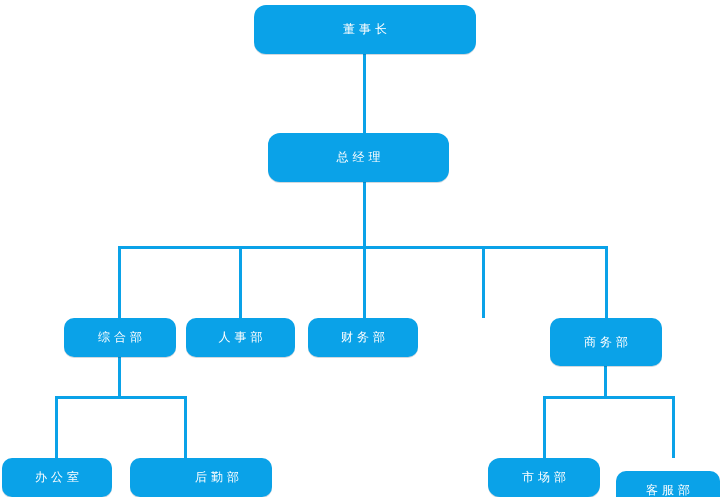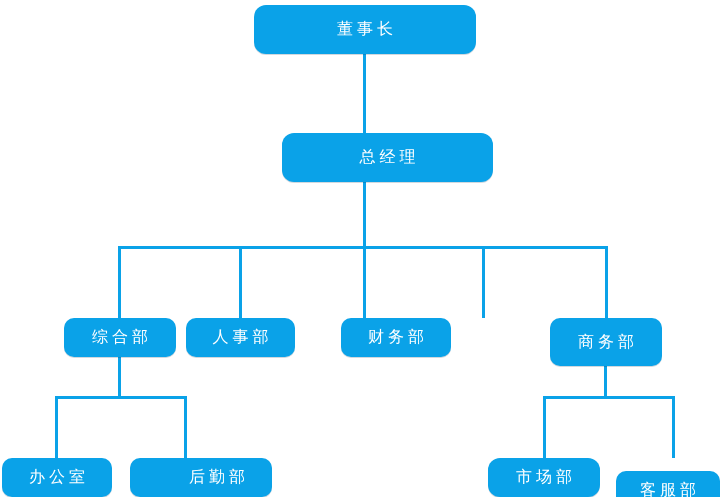--- a/index.html
+++ b/index.html
@@ -16,39 +16,39 @@
     font-family: "Liberation Sans", "DejaVu Sans", sans-serif;
   }
   .node {
     position: absolute;
     background: #0AA2E8;
     color: #FFFFFF;
     border-radius: 10px;
     display: flex;
     align-items: center;
     justify-content: center;
-    font-size: 16px;
+    font-size: 12px;
     letter-spacing: 4px;
     box-shadow: 0 1px 0 rgba(0, 40, 70, 0.18);
     cursor: default;
     white-space: nowrap;
   }
   .node span { padding-left: 4px; }
   .line {
     position: absolute;
     background: #0AA2E8;
   }
   
   .n-chairman { left: 254px; top: 5px;  width: 222px; height: 49px; border-radius: 12px; }
   
-  .n-gm       { left: 282px; top: 133px; width: 211px; height: 49px; border-radius: 12px; }
+  .n-gm       { left: 268px; top: 133px; width: 181px; height: 49px; border-radius: 12px; }
   
   .n-zonghe   { left: 64px;  top: 318px; width: 112px; height: 39px; }
   .n-renshi   { left: 186px; top: 318px; width: 109px; height: 39px; }
-  .n-caiwu    { left: 308px; top: 318px; width: 110px; height: 39px; margin-left: 33px; }
+  .n-caiwu    { left: 308px; top: 318px; width: 110px; height: 39px; }
   .n-fawu     { left: 428px; top: 318px; width: 112px; height: 39px; }
   .n-shangwu  { left: 550px; top: 318px; width: 112px; height: 48px; }
   
   .n-bangong  { left: 2px;   top: 458px; width: 110px; height: 39px; }
   .n-houqin   { left: 130px; top: 458px; width: 110px; height: 39px; padding-left: 32px; }
   .n-shichang { left: 488px; top: 458px; width: 112px; height: 39px; border-radius: 12px; }
   .n-kefu     { left: 616px; top: 458px; width: 104px; height: 39px; margin-top: 13px; }
   
   .l-v1      { left: 363px; top: 53px;  width: 3px;   height: 80px; }  
   .l-v2      { left: 363px; top: 182px; width: 3px;   height: 67px; }  

